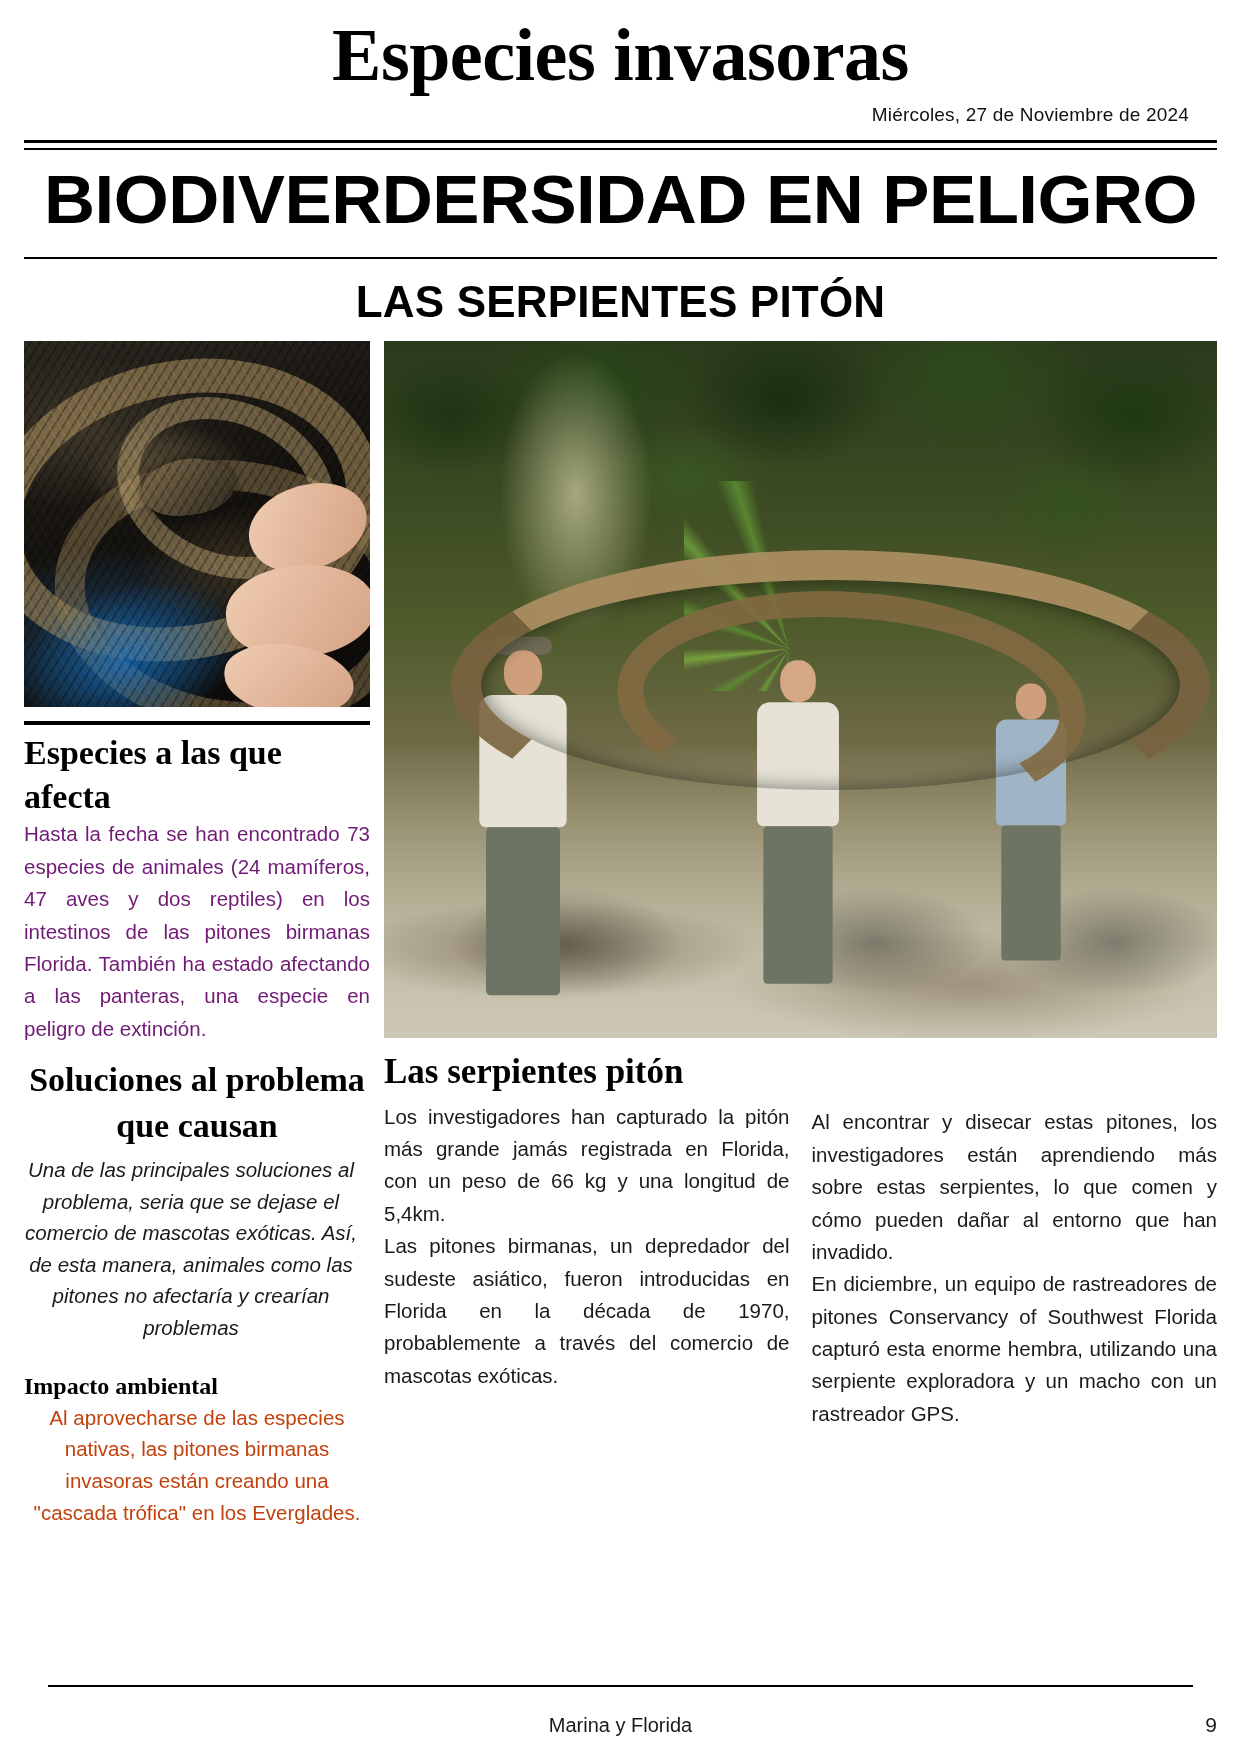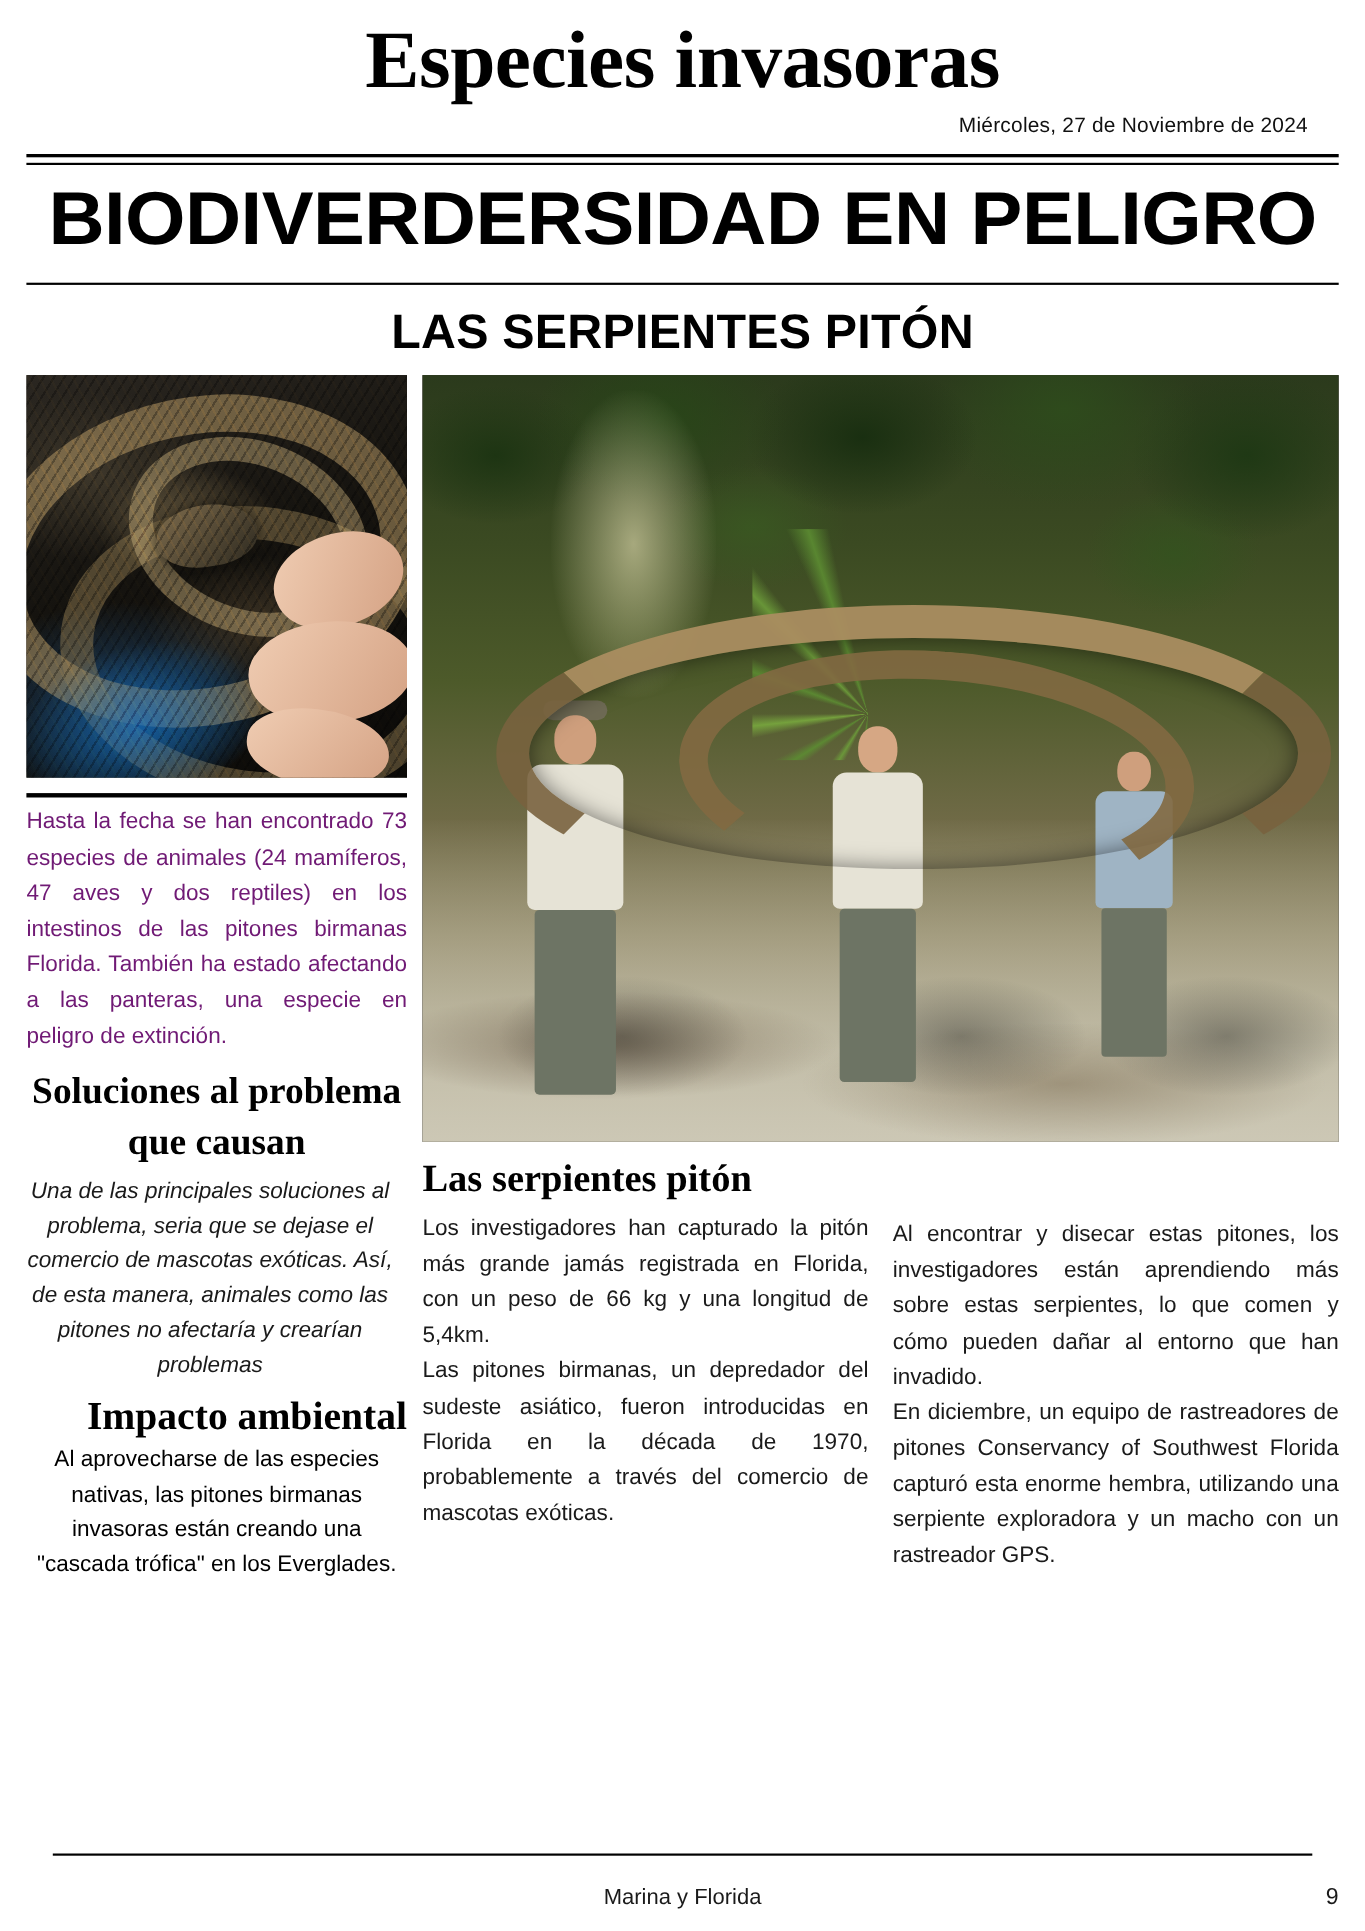--- a/index.html
+++ b/index.html
@@ -294,24 +294,24 @@
     line-height: 1.28;
     text-align: left;
   }
   .head-center {
     font-size: 34px;
     line-height: 1.34;
     text-align: center;
     margin-top: 12px;
   }
   .head-impact {
-    font-size: 36px;
+    font-size: 24px;
     line-height: 1.18;
-    text-align: right;
-    margin-top: 10px;
+    text-align: left;
+    margin-top: 28px;
   }
   .body-text {
     font-size: 20.5px;
     line-height: 1.58;
     text-align: justify;
     text-justify: inter-word;
     margin: 0;
     color: #701a75;
   }
   .body-italic {
@@ -320,21 +320,21 @@
     text-align: center;
     font-style: italic;
     margin: 6px 12px 0 0;
     color: #1a1a1a;
   }
   .body-center {
     font-size: 20.5px;
     line-height: 1.54;
     text-align: center;
     margin: 2px 0 0 0;
-    color: #000000;
+    color: #c2410c;
   }
 
   
   .story {
     margin-top: 14px;
     display: flex;
     gap: 22px;
   }
   .story-col { flex: 1 1 0; min-width: 0; }
   .story-head {
@@ -416,20 +416,21 @@
         <div class="py-scales"></div>
         <div class="py-hands">
           <div class="hand hand-a"></div>
           <div class="hand hand-b"></div>
           <div class="hand hand-c"></div>
         </div>
       </div>
 
       <div class="hr-thick"></div>
 
+      <h4 class="h-serif head-left">Especies a las que afecta</h4>
       <p class="body-text">Hasta la fecha se han encontrado 73 especies de animales (24 mamíferos, 47 aves y dos reptiles) en los intestinos de las pitones birmanas Florida. También ha estado afectando a las panteras, una especie en peligro de extinción.</p>
 
       <h4 class="h-serif head-center">Soluciones al problema que causan</h4>
       <p class="body-italic">Una de las principales soluciones al problema, seria que se dejase el comercio de mascotas exóticas. Así, de esta manera, animales como las pitones no afectaría y crearían problemas</p>
 
       <h4 class="h-serif head-impact">Impacto ambiental</h4>
       <p class="body-center">Al aprovecharse de las especies nativas, las pitones birmanas invasoras están creando una "cascada trófica" en los Everglades.</p>
     </div>
 
     <div class="col-right-block">

